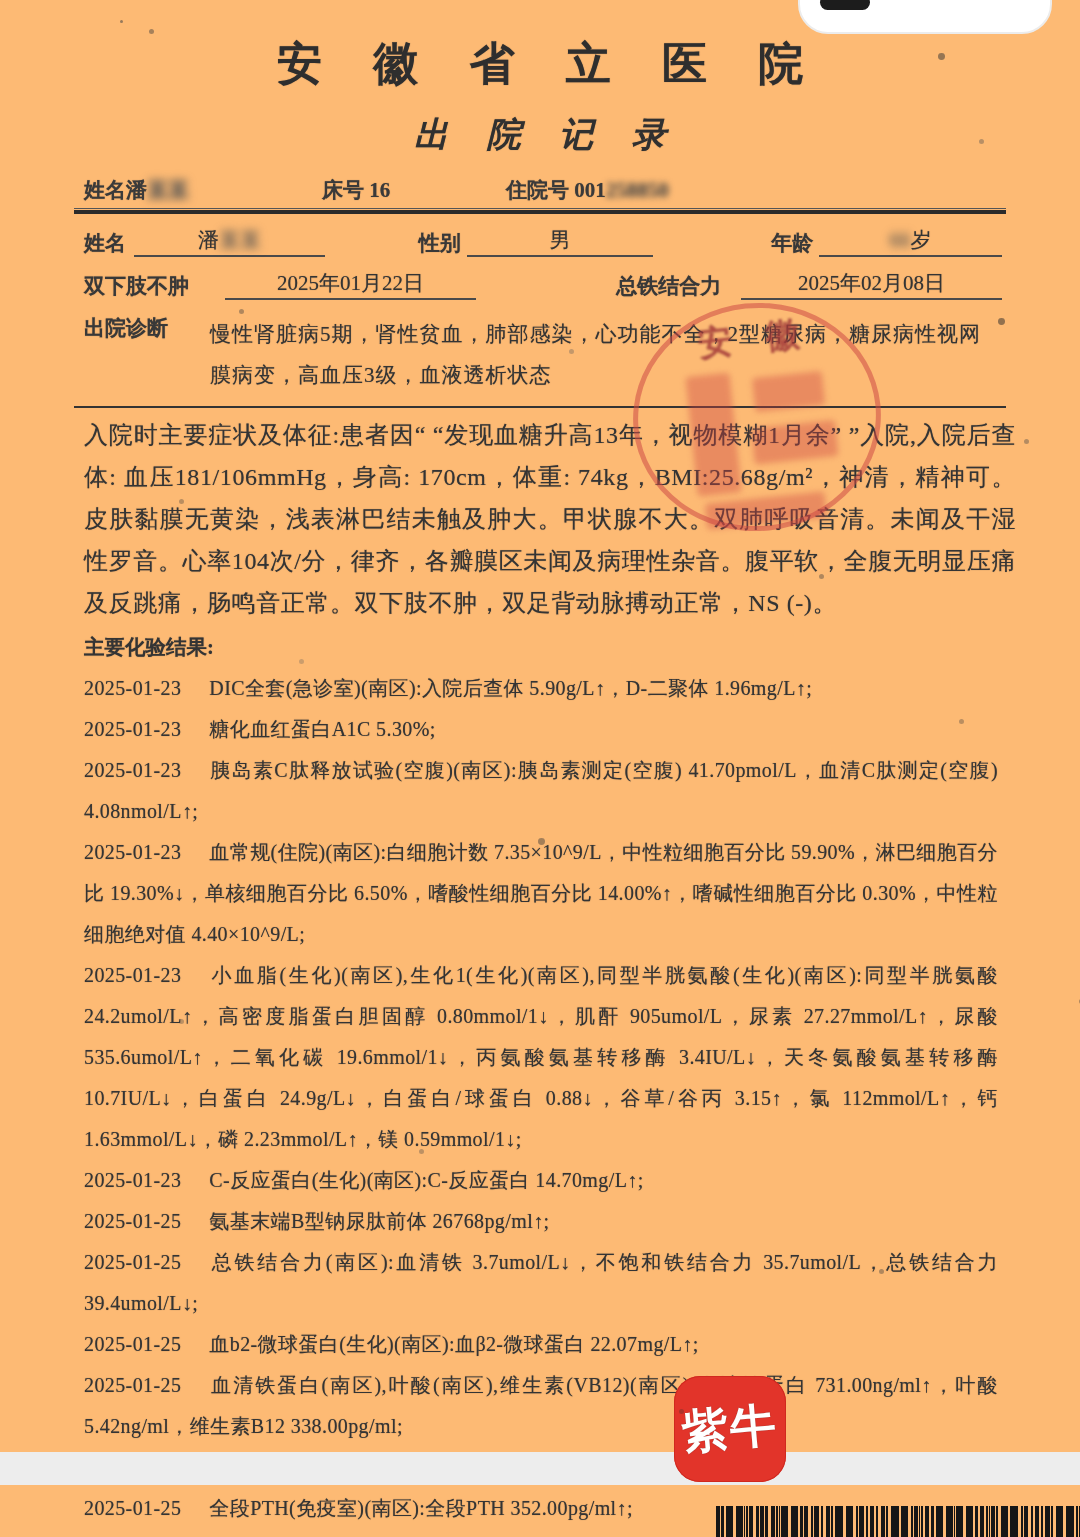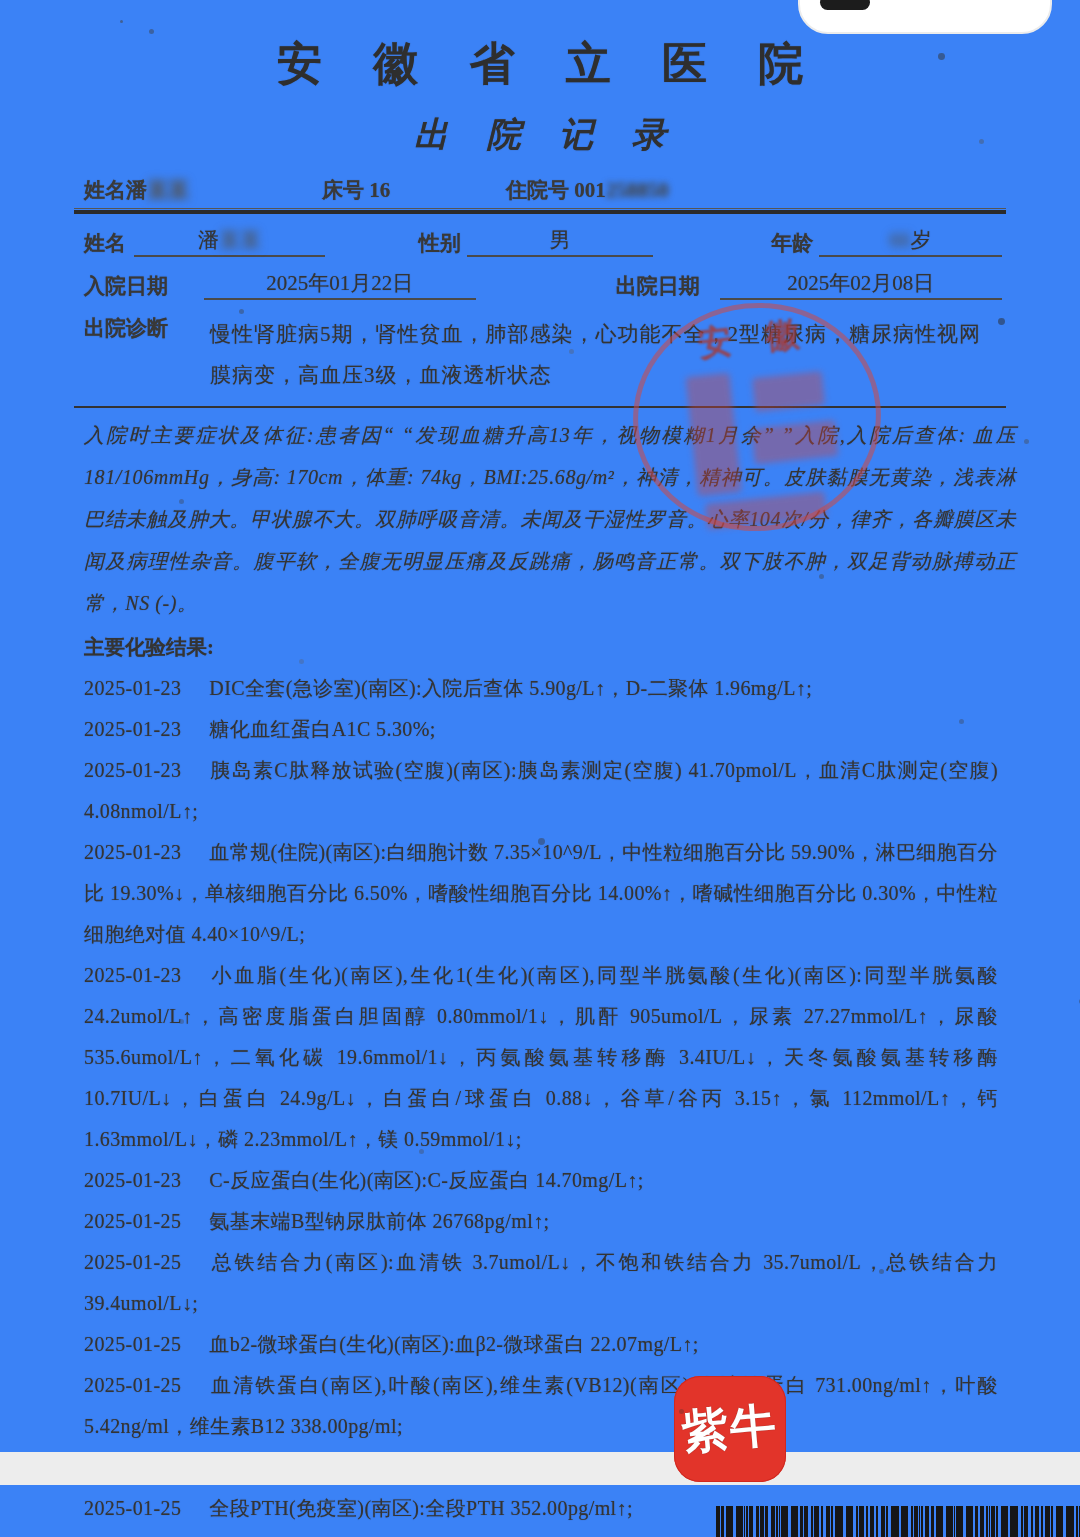--- a/index.html
+++ b/index.html
@@ -1,18 +1,18 @@
 <!DOCTYPE html>
 <html><head>
 <meta charset="utf-8">
 <style>
   html,body{margin:0;padding:0;}
   body{width:1080px;height:1537px;background:#ffffff;overflow:hidden;
        font-family:"Liberation Serif","DejaVu Serif",serif;color:#343434;}
-  .page{position:relative;width:1080px;height:1537px;background:#3b82f6;overflow:hidden;}
+  .page{position:relative;width:1080px;height:1537px;background:#fdba74;overflow:hidden;}
   .scan-text{text-shadow:0 0 1px rgba(55,55,55,.6);}
 
   
   .corner-card{position:absolute;top:-62px;right:28px;width:250px;height:92px;
     background:#fff;border:2px solid #ececec;border-radius:30px;}
   .corner-handle{position:absolute;top:-5px;right:210px;width:50px;height:15px;
     border-radius:8px;background:#1c1c1c;}
 
   
   .h-title{margin:34px 0 0 0;text-align:center;font-size:45px;font-weight:bold;
@@ -39,22 +39,22 @@
   .r1 .l3{margin-left:118px;}
   .r1 .v3{width:196px;margin-left:6px;}
   .r2 .v1{width:300px;margin-left:36px;}
   .r2 .l2{margin-left:140px;}
   .r2 .v2{width:312px;margin-left:20px;}
   .diag{display:flex;margin-top:14px;}
   .diag .dval{margin-left:42px;width:800px;line-height:41px;letter-spacing:1px;}
   .thin-rule{margin:10px 74px 0 74px;border-bottom:2px solid #333;}
 
   
-  .bodytext{margin:6px 64px 0 84px;font-size:20px;line-height:42px;
-    letter-spacing:.6px;text-align:justify;font-style:italic;}
+  .bodytext{margin:6px 64px 0 84px;font-size:24px;line-height:42px;
+    letter-spacing:.6px;text-align:justify;}
   .labhead{font-weight:bold;margin:2px 82px 0 84px;font-size:20.5px;line-height:42px;}
   .labs{margin:0 82px 0 84px;font-size:20px;line-height:41px;letter-spacing:.4px;}
   .labs p{margin:0;text-align:justify;}
   .labs .gap{display:inline-block;width:28px;}
 
   
   .blur{filter:blur(4px);color:#555;}
   .blur2{filter:blur(3px);color:#444;}
 
   
@@ -120,23 +120,23 @@
   <div class="info">
     <div class="irow r1">
       <span class="lab">姓名</span>
       <span class="uval v1"><span>潘</span><span class="blur">某某</span></span>
       <span class="lab l2">性别</span>
       <span class="uval v2">男</span>
       <span class="lab l3">年龄</span>
       <span class="uval v3"><span class="blur">66</span><span>岁</span></span>
     </div>
     <div class="irow r2">
-      <span class="lab">入院日期</span>
+      <span class="lab">双下肢不肿</span>
       <span class="uval v1">2025年01月22日</span>
-      <span class="lab l2">出院日期</span>
+      <span class="lab l2">总铁结合力</span>
       <span class="uval v2">2025年02月08日</span>
     </div>
     <div class="diag">
       <span class="lab">出院诊断</span>
       <span class="dval">慢性肾脏病5期，肾性贫血，肺部感染，心功能不全，2型糖尿病，糖尿病性视网膜病变，高血压3级，血液透析状态</span>
     </div>
   </div>
   <div class="thin-rule"></div>
 
   <p class="bodytext">入院时主要症状及体征:患者因“ “发现血糖升高13年，视物模糊1月余” ”入院,入院后查体: 血压181/106mmHg，身高: 170cm，体重: 74kg，BMI:25.68g/m²，神清，精神可。皮肤黏膜无黄染，浅表淋巴结未触及肿大。甲状腺不大。双肺呼吸音清。未闻及干湿性罗音。心率104次/分，律齐，各瓣膜区未闻及病理性杂音。腹平软，全腹无明显压痛及反跳痛，肠鸣音正常。双下肢不肿，双足背动脉搏动正常，NS (-)。</p>

